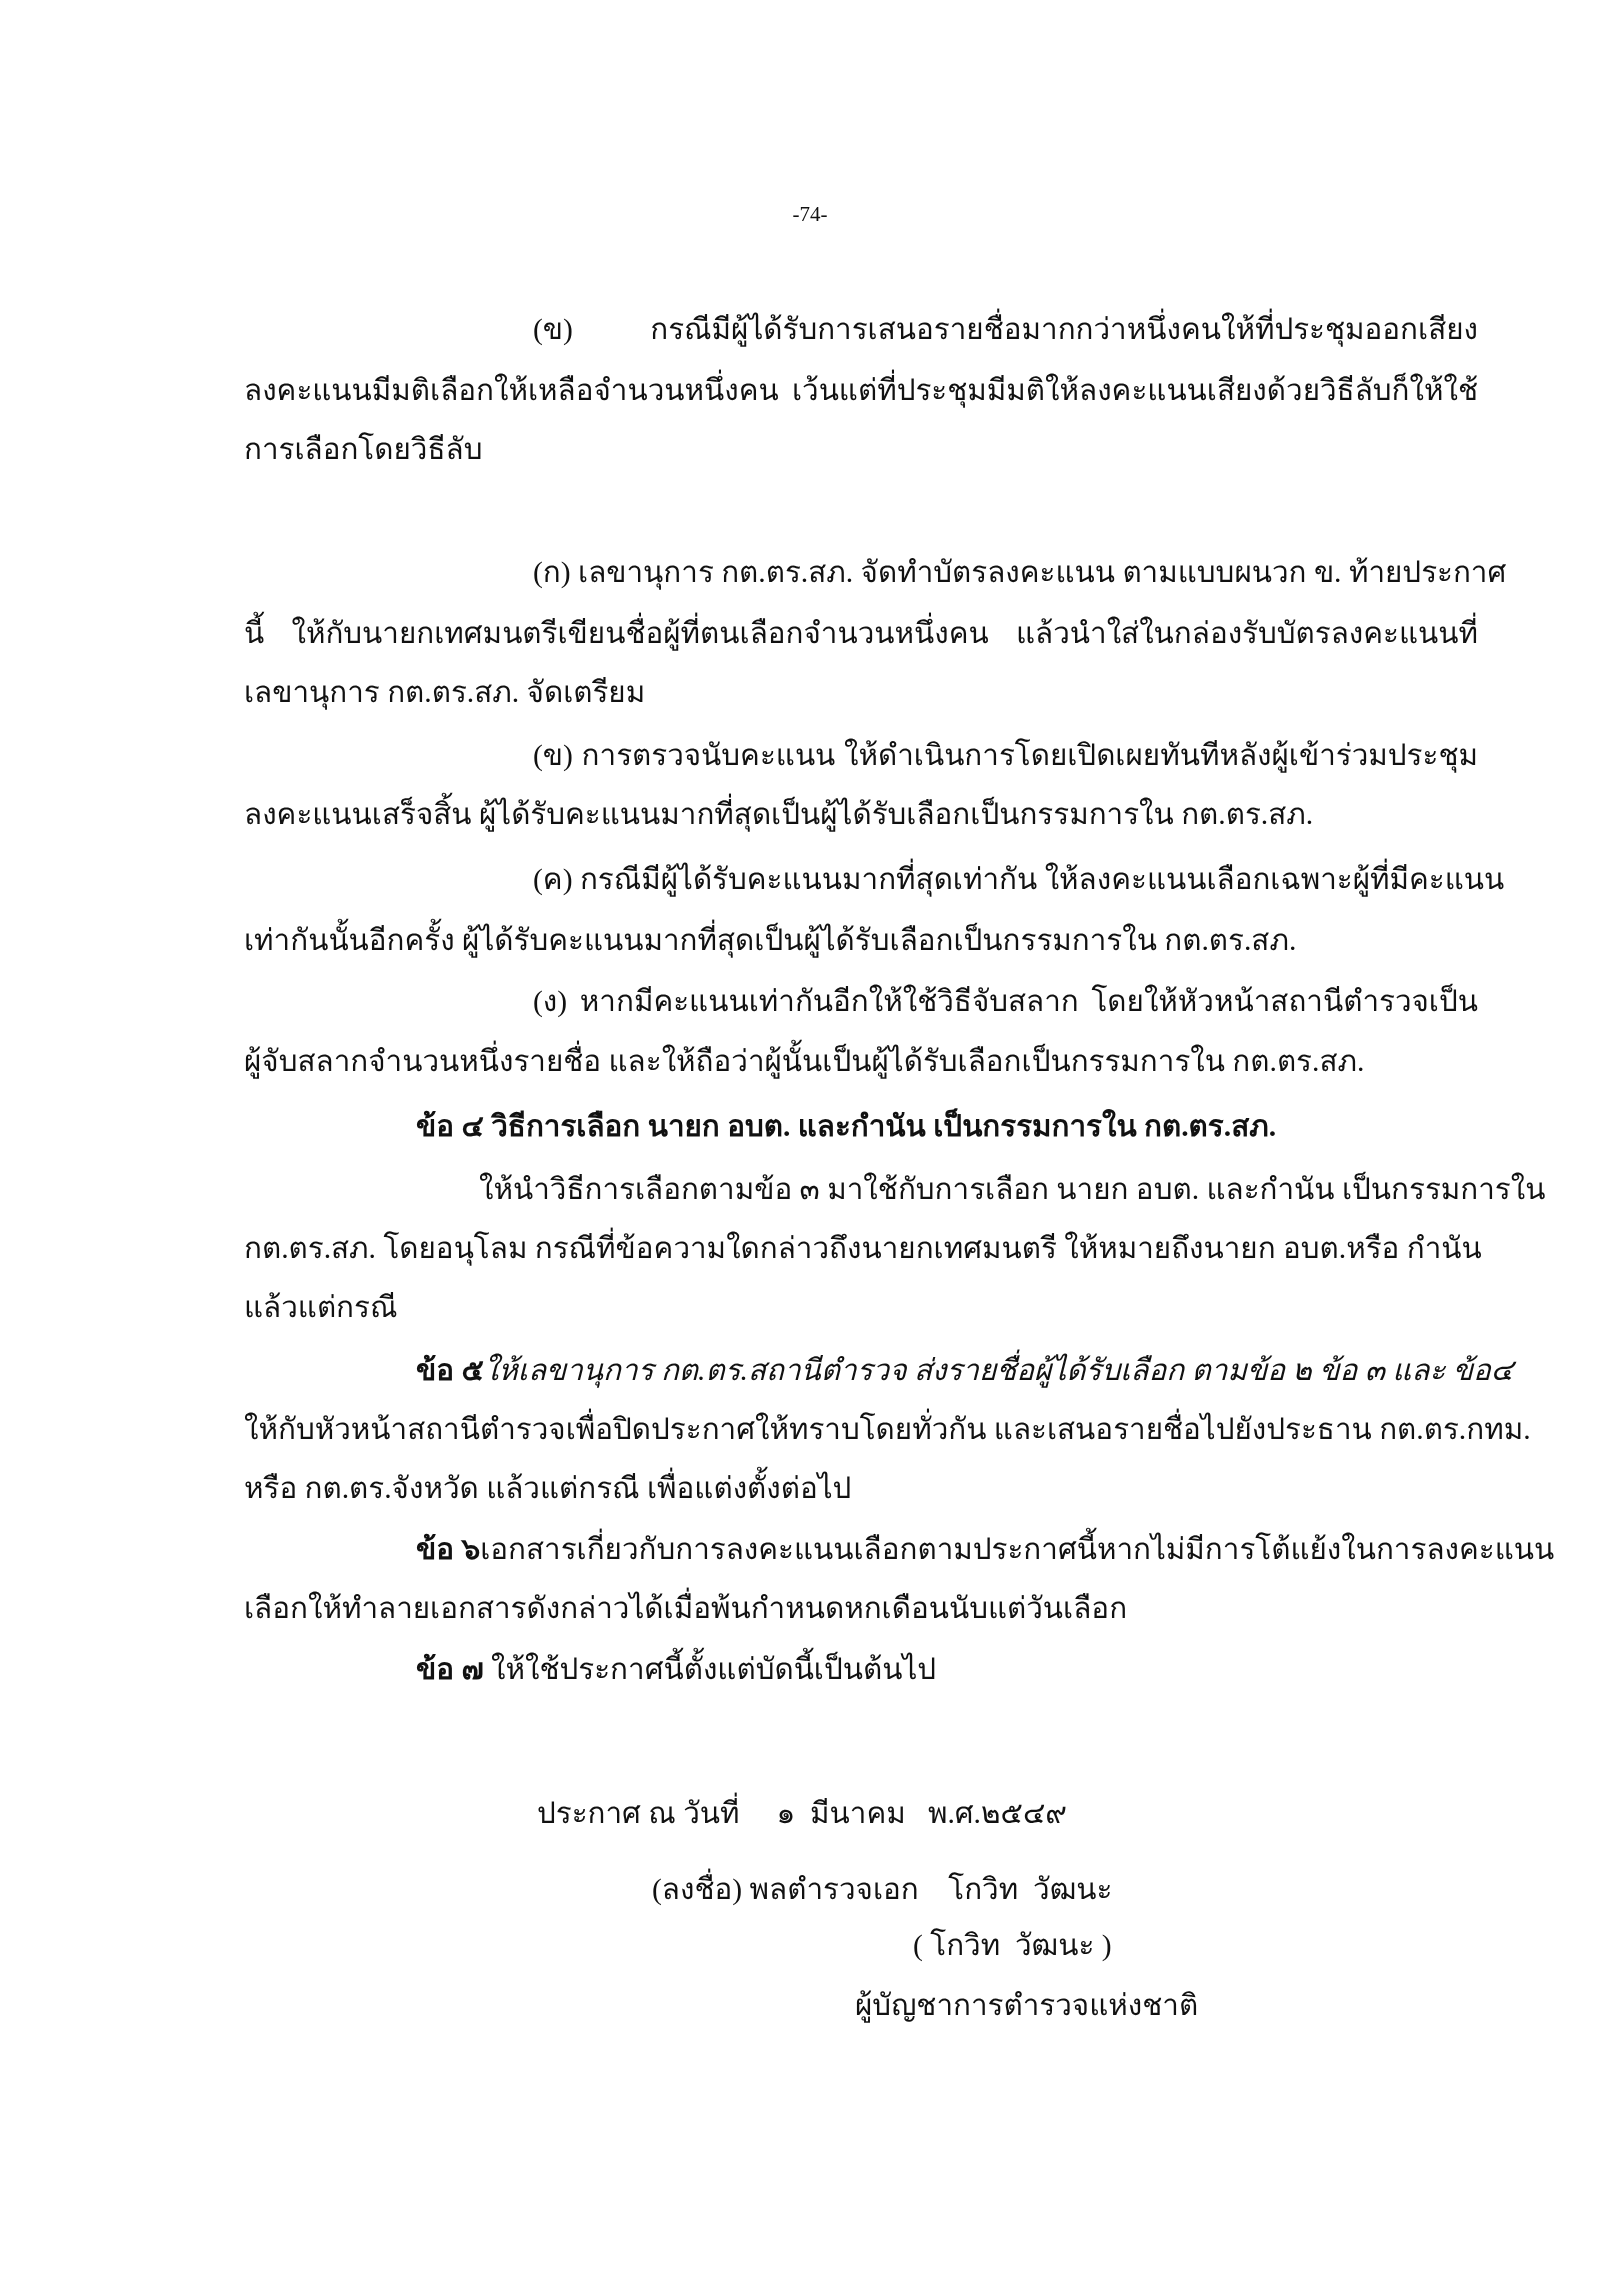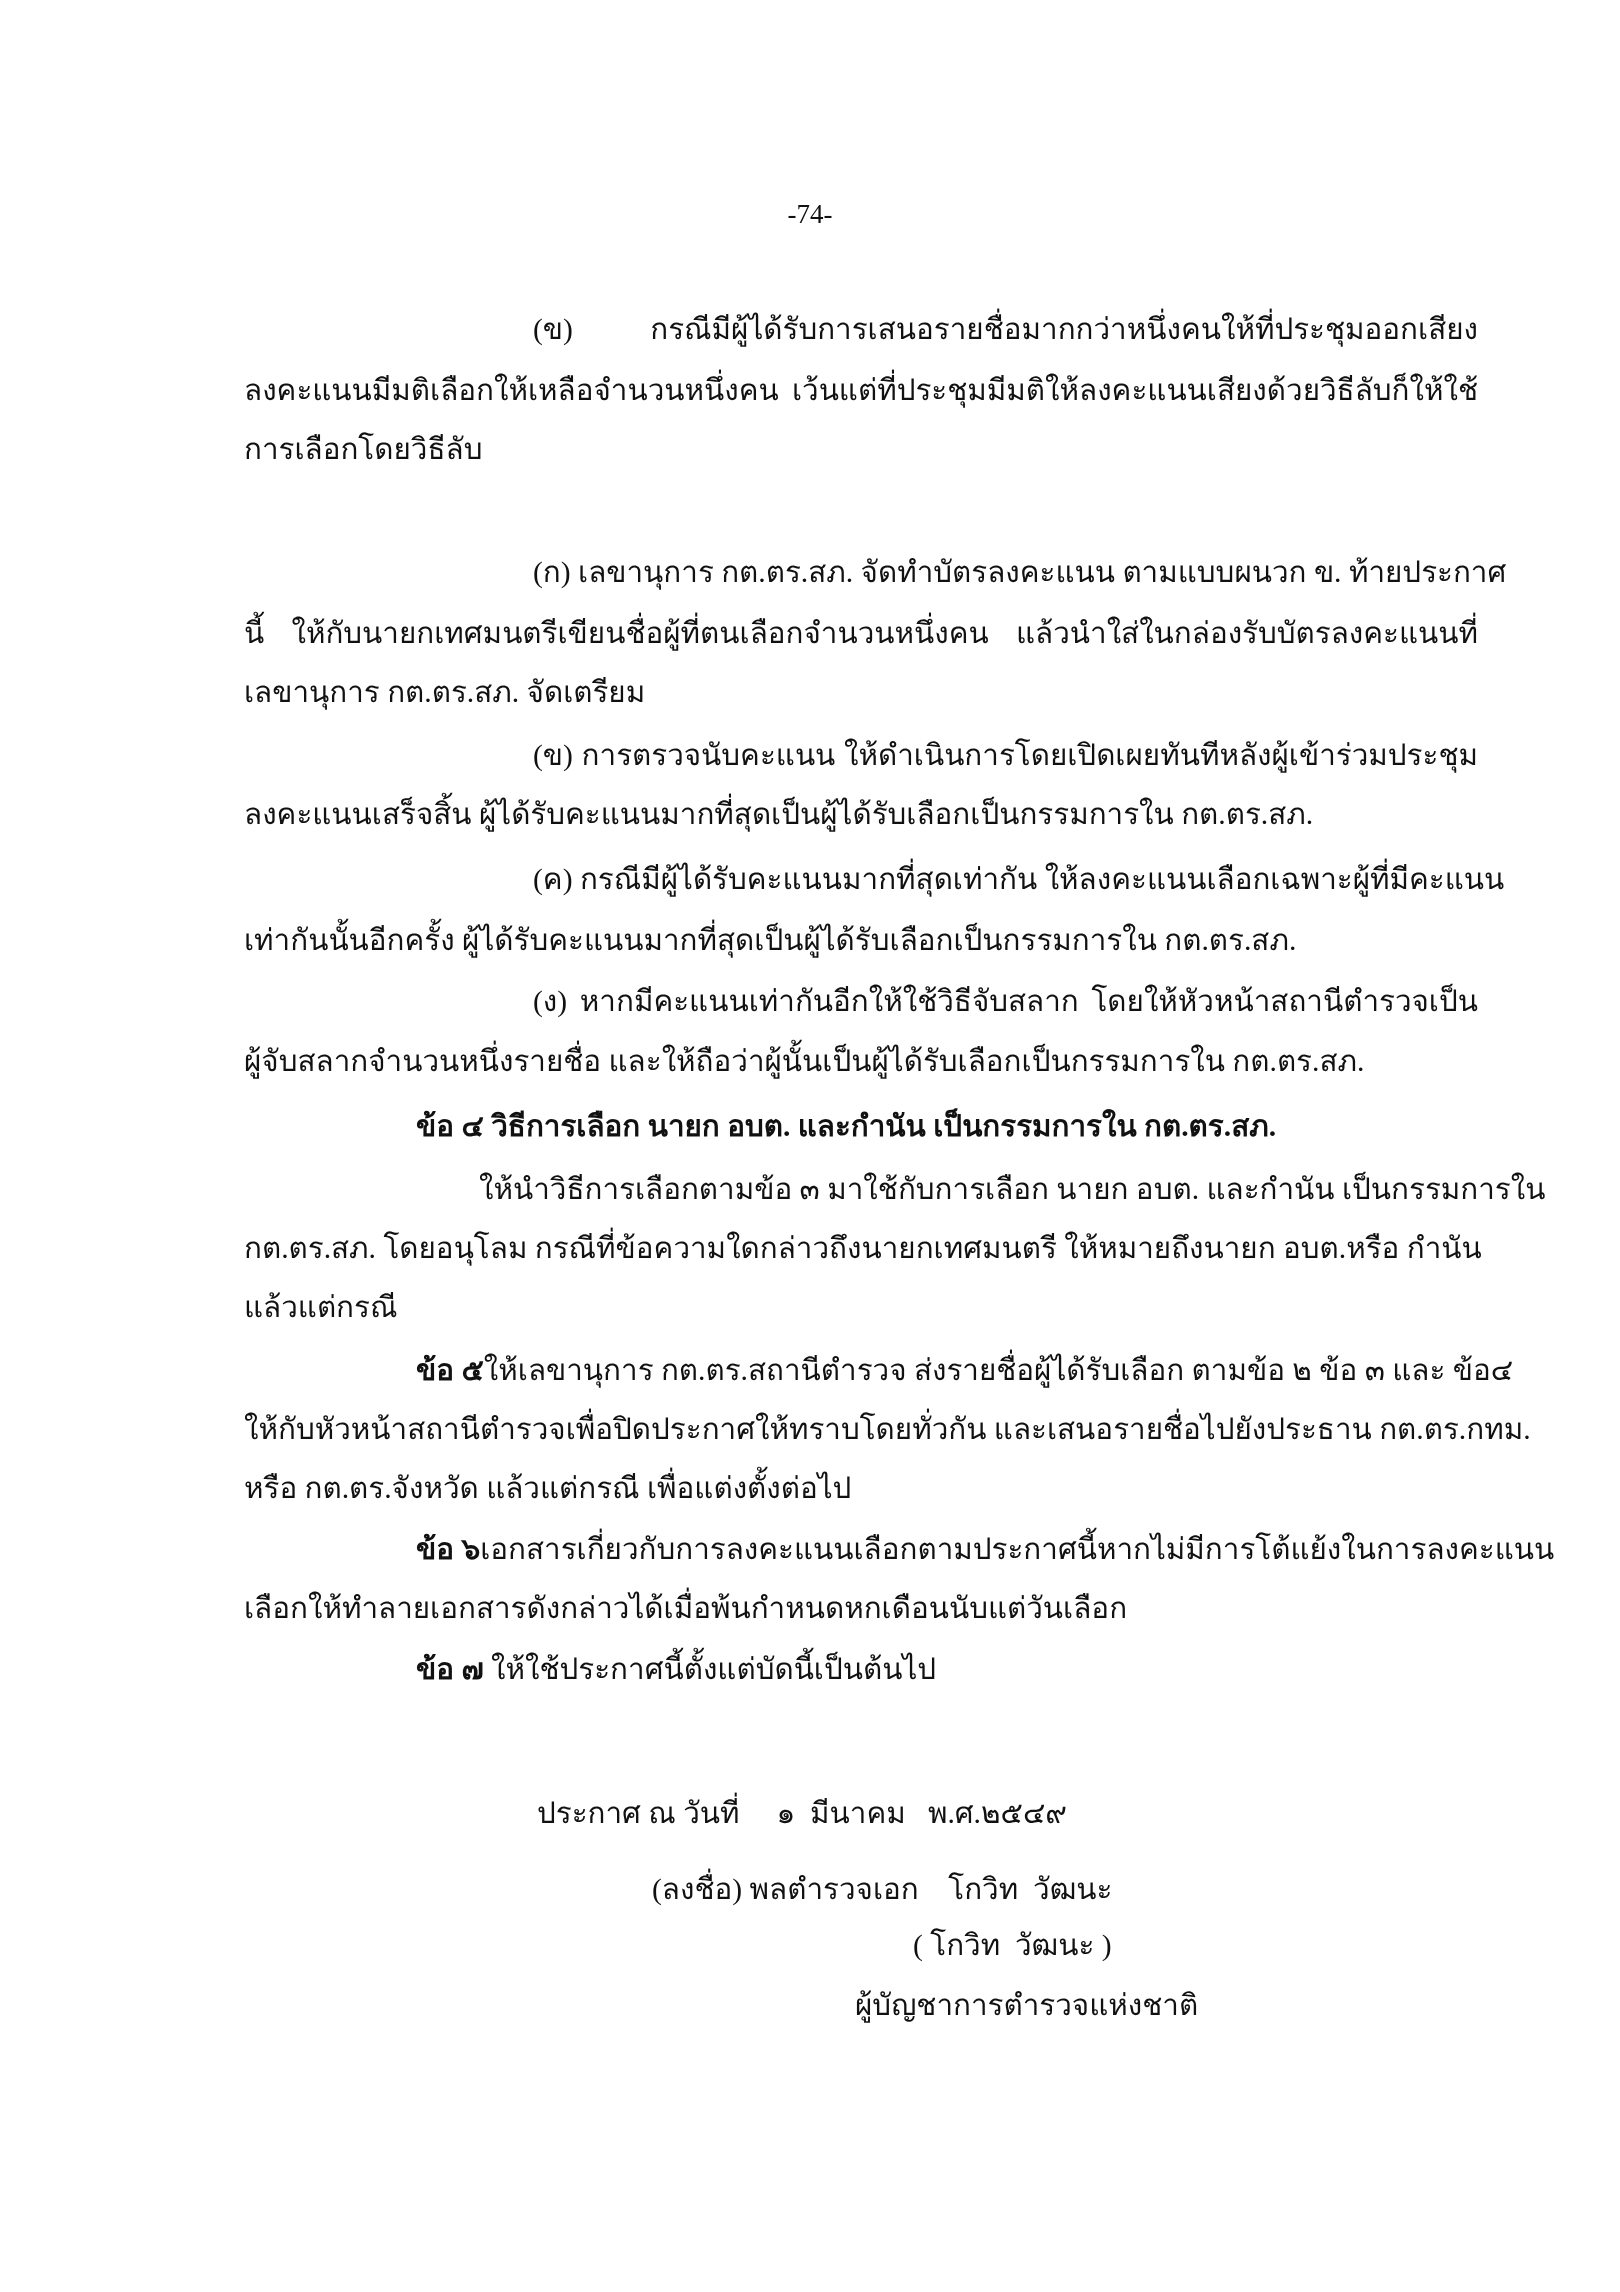--- a/index.html
+++ b/index.html
@@ -2,21 +2,21 @@
 <html style="font-size:14.3px"><head>
 <meta charset="utf-8">
 <style>
   html, body { margin: 0; padding: 0; background: #ffffff; }
   body { width: 1620px; height: 2293px; position: relative; overflow: hidden;
          font-family: "Liberation Serif", "DejaVu Serif", serif; color: #111; }
   .page { position: absolute; left: 0; top: 0; width: 1620px; height: 2293px; background: #fff; }
   .ln { position: absolute; font-size: 29.6px; line-height: 39px; white-space: nowrap; }
   .just { left: 244px; width: 1234px; text-align: justify; text-align-last: justify; }
   .b { font-weight: bold; }
-  .pgnum { left: 0; width: 1620px; text-align: center; font-size: 27px; }
+  .pgnum { left: 0; width: 1620px; text-align: center; font-size: 21px; }
 </style>
 </head>
 <body>
 
 <div class="page">
 
   <div class="ln pgnum" style="top:195px;">-74-</div>
 
   <div class="ln just" style="top:310px; left:533px; width:945px;">(ข)  กรณีมีผู้ได้รับการเสนอรายชื่อมากกว่าหนึ่งคนให้ที่ประชุมออกเสียง</div>
   <div class="ln just" style="top:371px;">ลงคะแนนมีมติเลือกให้เหลือจำนวนหนึ่งคน  เว้นแต่ที่ประชุมมีมติให้ลงคะแนนเสียงด้วยวิธีลับก็ให้ใช้</div>
@@ -36,21 +36,21 @@
   <div class="ln just" style="top:982px; left:533px; width:945px;">(ง)  หากมีคะแนนเท่ากันอีกให้ใช้วิธีจับสลาก   โดยให้หัวหน้าสถานีตำรวจเป็น</div>
   <div class="ln" style="top:1042px; left:244px;">ผู้จับสลากจำนวนหนึ่งรายชื่อ และให้ถือว่าผู้นั้นเป็นผู้ได้รับเลือกเป็นกรรมการใน   กต.ตร.สภ.</div>
 
   <div class="ln b" style="top:1107px; left:416px;">ข้อ ๔  วิธีการเลือก นายก อบต.  และกำนัน  เป็นกรรมการใน  กต.ตร.สภ.</div>
   <div class="ln just" style="top:1170px; left:479px; width:999px;">ให้นำวิธีการเลือกตามข้อ ๓ มาใช้กับการเลือก นายก อบต. และกำนัน เป็นกรรมการใน</div>
   <div class="ln just" style="top:1229px;">กต.ตร.สภ.  โดยอนุโลม     กรณีที่ข้อความใดกล่าวถึงนายกเทศมนตรี  ให้หมายถึงนายก อบต.หรือ  กำนัน</div>
   <div class="ln" style="top:1288px; left:244px;">แล้วแต่กรณี</div>
 
   <div class="ln" style="top:1351px; left:416px; width:1061px; display:flex; justify-content:space-between;">
     <span class="b">ข้อ ๕</span>
-    <span style="flex:1; text-align:justify; text-align-last:justify;">  ให้เลขานุการ กต.ตร.สถานีตำรวจ ส่งรายชื่อผู้ได้รับเลือก ตามข้อ ๒ ข้อ ๓ และ ข้อ๔</span>
+    <span style="flex:1; text-align:justify; text-align-last:justify;font-style:italic;">  ให้เลขานุการ กต.ตร.สถานีตำรวจ ส่งรายชื่อผู้ได้รับเลือก ตามข้อ ๒ ข้อ ๓ และ ข้อ๔</span>
   </div>
   <div class="ln just" style="top:1410px;">ให้กับหัวหน้าสถานีตำรวจเพื่อปิดประกาศให้ทราบโดยทั่วกัน  และเสนอรายชื่อไปยังประธาน กต.ตร.กทม.</div>
   <div class="ln" style="top:1469px; left:244px;">หรือ กต.ตร.จังหวัด แล้วแต่กรณี  เพื่อแต่งตั้งต่อไป</div>
 
   <div class="ln" style="top:1530px; left:416px; width:1061px; display:flex;">
     <span class="b">ข้อ ๖</span>
     <span style="flex:1; text-align:justify; text-align-last:justify;">  เอกสารเกี่ยวกับการลงคะแนนเลือกตามประกาศนี้หากไม่มีการโต้แย้งในการลงคะแนน</span>
   </div>
   <div class="ln" style="top:1589px; left:244px;">เลือกให้ทำลายเอกสารดังกล่าวได้เมื่อพ้นกำหนดหกเดือนนับแต่วันเลือก</div>
 

